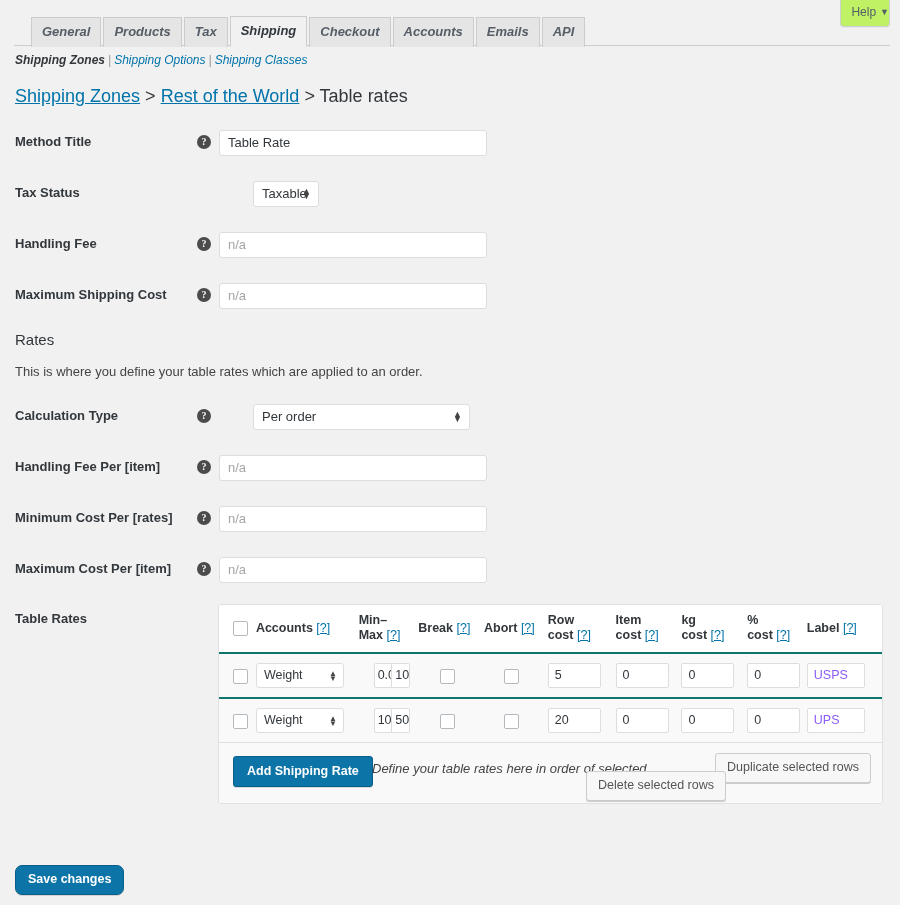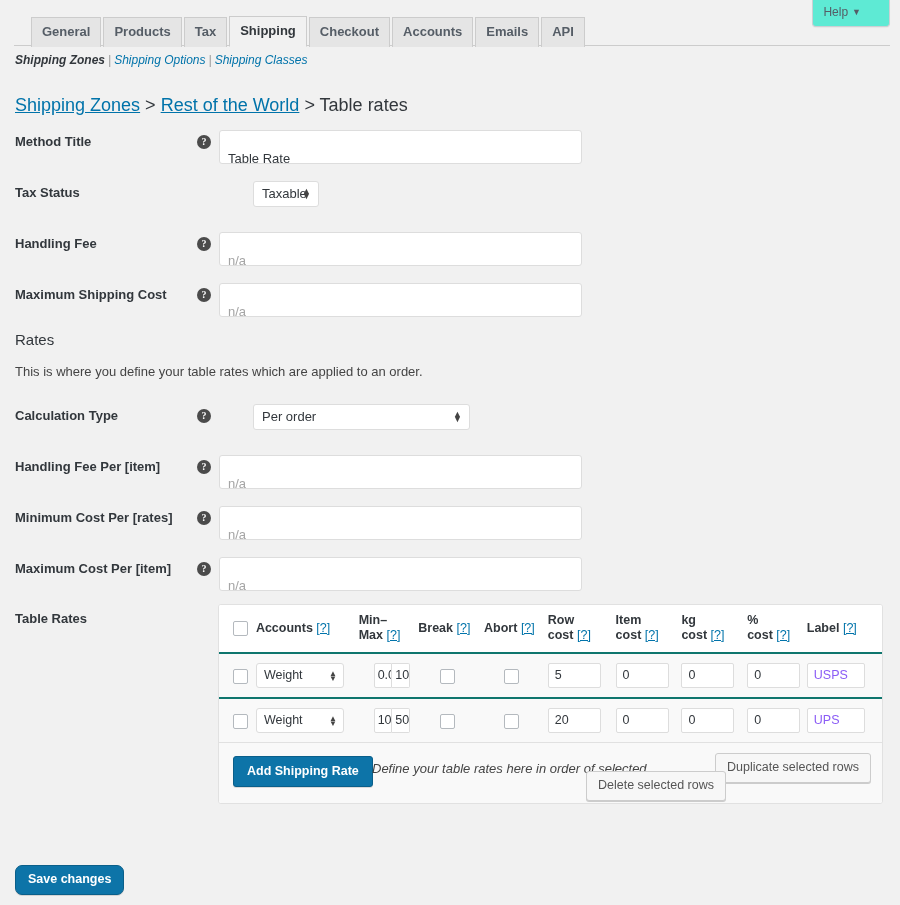--- a/index.html
+++ b/index.html
@@ -15,25 +15,25 @@
   #page {
     position: relative;
     width: 900px; height: 905px;
     background: #f1f1f1;
   }
 
   
   .help-btn {
     position: absolute;
     top: 0; right: 10px;
-    background: #5eead4;
+    background: #bef264;
     border: 1px solid #ccd0d4;
     border-top: none;
     border-radius: 0 0 4px 4px;
-    padding: 4px 28px 5px 10px;
+    padding: 4px 0 5px 10px;
     font-size: 12px;
     color: #555d66;
     line-height: 16px;
     box-shadow: 0 1px 1px rgba(0,0,0,.04);
   }
   .help-btn .caret { font-size: 9px; margin-left: 4px; position: relative; top: -1px; }
 
   
   .nav-tab-wrapper {
     position: absolute;
@@ -53,20 +53,21 @@
     padding: 5px 10px 6px;
     font-size: 13px;
     line-height: 18px;
     font-weight: 600;
     background: #e5e5e5;
     color: #555d66;
     border: 1px solid #ccc;
     border-bottom: none;
     text-decoration: none;
     vertical-align: bottom;
+    font-style: italic;
   }
   .nav-tab.active {
     background: #f1f1f1;
     border-bottom: 1px solid #f1f1f1;
     color: #32373c;
     font-weight: 700;
   }
 
   
   .subsubsub {
@@ -77,21 +78,21 @@
     white-space: nowrap;
     font-style: italic;
   }
   .subsubsub .cur { font-weight: 700; color: #32373c; }
   .subsubsub a { color: #0073aa; text-decoration: none; }
   .subsubsub .sep { color: #999; margin: 0 3px; }
 
   
   .breadcrumb {
     position: absolute;
-    top: 95px; left: 15px;
+    top: 86px; left: 15px;
     font-size: 18px;
     font-weight: 400;
     color: #32373c;
     white-space: nowrap;
   }
   .breadcrumb a { color: #0073aa; text-decoration: underline; }
   .breadcrumb .sep { color: #32373c; }
 
   
   .frow {
@@ -117,25 +118,25 @@
     color: #fff;
     font-size: 10px;
     font-weight: 700;
     line-height: 14px;
     text-align: center;
     font-family: "Liberation Serif", serif;
   }
   .fin {
     position: absolute;
     left: 204px; top: 0;
-    width: 363px; height: 26px;
+    width: 268px; height: 26px;
     background: #fff;
     border: 1px solid #ddd;
     border-radius: 3px;
-    padding: 16px 8px;
+    padding: 0 8px;
     font-size: 13px;
     color: #32373c;
     font-family: "Liberation Sans", sans-serif;
     line-height: 24px;
     outline: none;
   }
   .fin.ph { color: #a5a5a5; }
   .fsel {
     position: absolute;
     left: 204px; top: 0;

